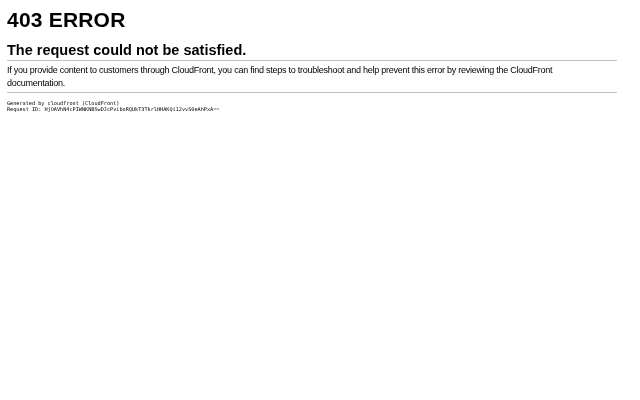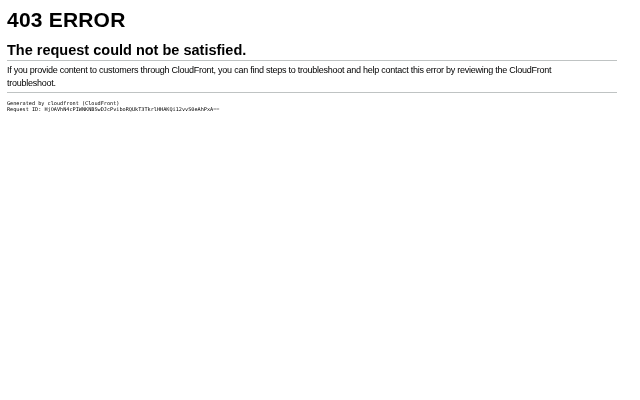--- a/index.html
+++ b/index.html
@@ -63,22 +63,22 @@
 
 <main class="error-page">
 
   <h1 class="error-code">403 ERROR</h1>
 
   <h2 class="error-subtitle">The request could not be satisfied.</h2>
 
   <hr class="rule">
 
   <div class="body-text">
-    <div class="text-line">If you provide content to customers through CloudFront, you can find steps to troubleshoot and help contact this error by reviewing the CloudFront</div>
-    <div class="text-line">troubleshoot.</div>
+    <div class="text-line">If you provide content to customers through CloudFront, you can find steps to troubleshoot and help prevent this error by reviewing the CloudFront</div>
+    <div class="text-line">documentation.</div>
   </div>
 
   <hr class="rule">
 
   <div class="footer-pre">
     <div>Generated by cloudfront (CloudFront)</div>
     <div>Request ID: HjOAVhN4cPIWNKNBSwDJcPviboRQUkT3TkrlHHAKQi12vvS0eAhPxA==</div>
   </div>
 
 </main>

